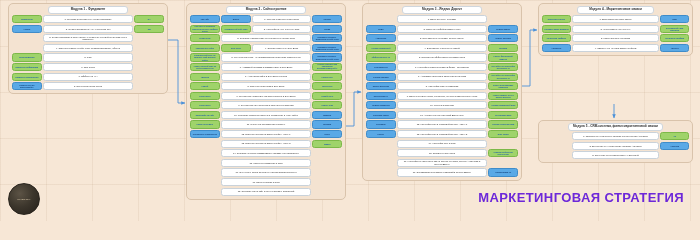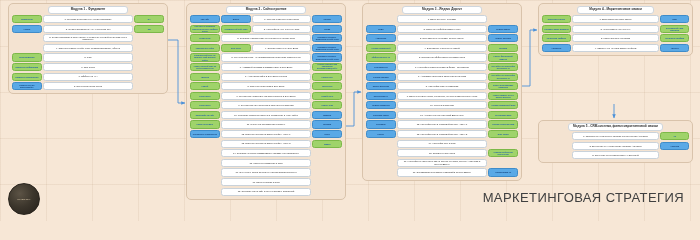--- a/index.html
+++ b/index.html
@@ -127,22 +127,22 @@
     display:flex;align-items:center;justify-content:center;
     z-index:3;
   }
   #logo .logo-txt{
     color:#cdbda0;font-size:2.4px;font-weight:bold;
     letter-spacing:.2px;text-align:center;line-height:3px;
     text-transform:uppercase;
   }
   #title{
     position:absolute;right:16px;bottom:16px;
-    font-size:13px;font-weight:normal;letter-spacing:.4px;
-    color:#404040;z-index:3;white-space:nowrap;
+    font-size:13px;font-weight:bold;letter-spacing:.4px;
+    color:#6d28d9;z-index:3;white-space:nowrap;
   }
 </style>
 </head>
 <body>
 
 <div id="grid"></div>
 
 <svg id="wires" viewBox="0 0 700 221" preserveAspectRatio="none">
   <defs>
     <marker id="ah" markerWidth="5" markerHeight="5" refX="4.2" refY="2" orient="auto">

